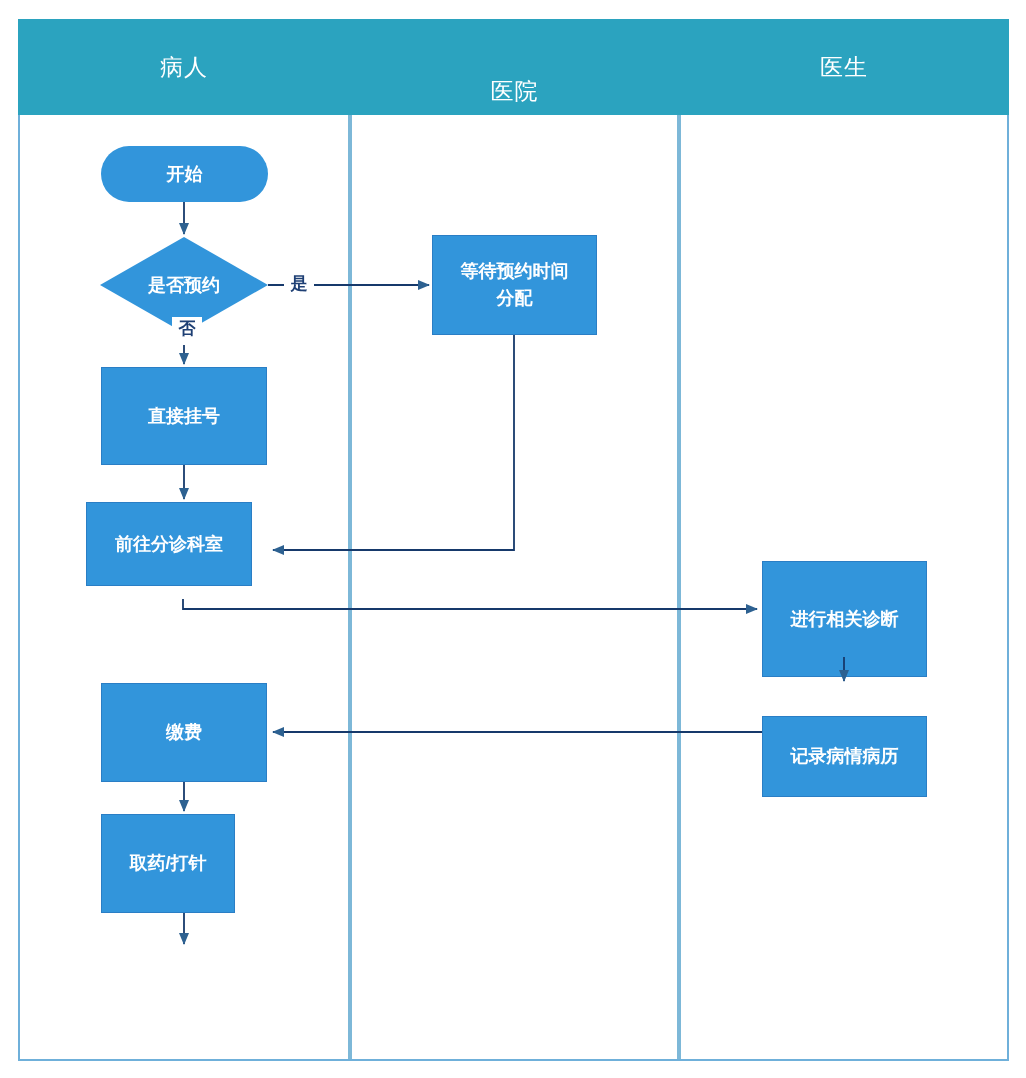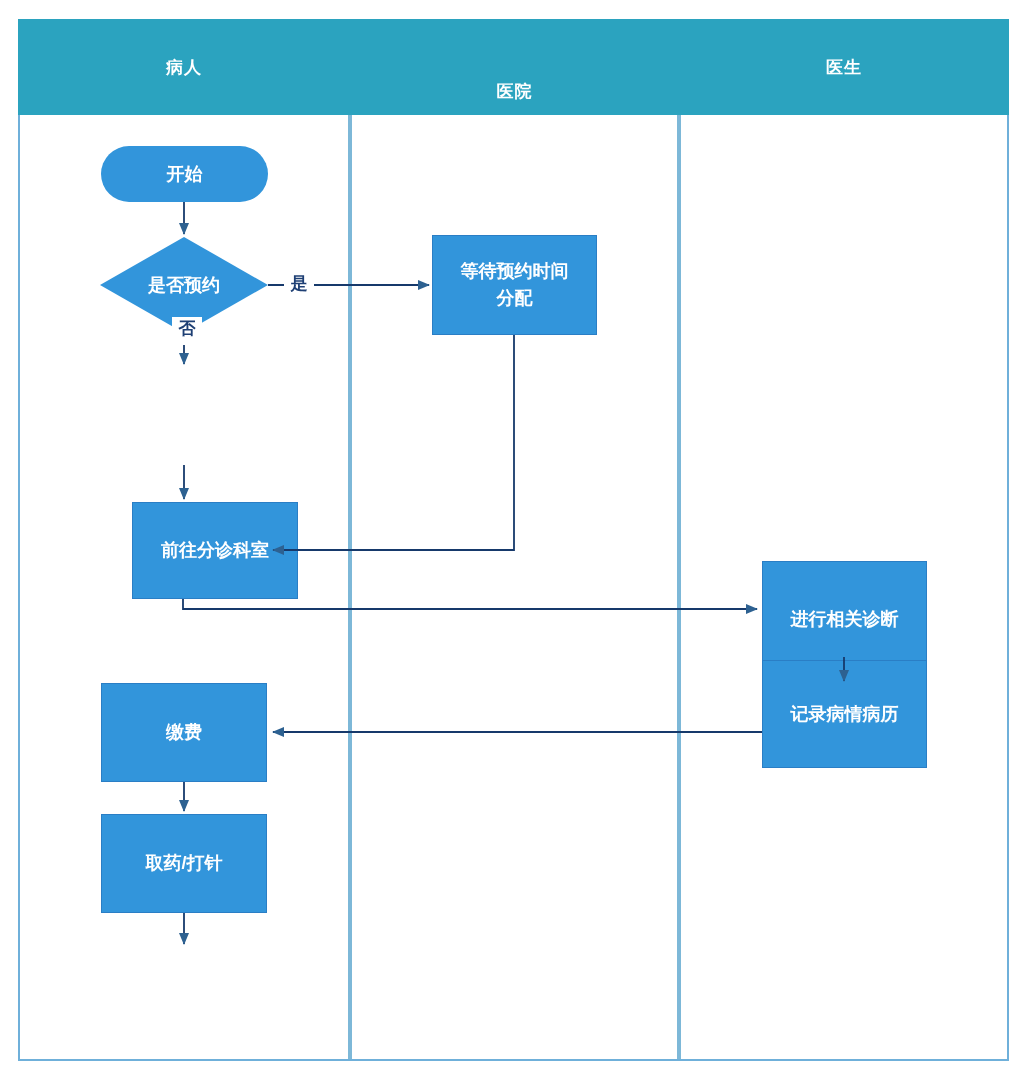--- a/index.html
+++ b/index.html
@@ -11,21 +11,21 @@
   #frame{
     position:absolute;left:18px;top:19px;width:991px;height:1042px;
     border:2px solid #6fb0da;box-sizing:border-box;background:#ffffff;
   }
   
   #lane-header{
     position:absolute;left:18px;top:19px;width:991px;height:96px;
     background:#2ba3bf;display:flex;align-items:center;box-sizing:border-box;
   }
   .lane-title{
-    color:#ffffff;font-size:17px;font-weight:bold;text-align:center;
+    color:#ffffff;font-size:23px;font-weight:normal;text-align:center;
     letter-spacing:1px;
   }
   .lane-title.l1{width:332px;}
   .lane-title.l2{width:329px;margin-top:48px;}
   .lane-title.l3{width:330px;}
   
   .lane-divider{
     position:absolute;top:115px;width:4px;height:944px;background:#7db8d8;
   }
   #divider-1{left:348px;}
@@ -38,25 +38,25 @@
   }
   .rect{border:1px solid #2a7ec5;}
   .pill{border-radius:28px;}
   .diamond{
     clip-path:polygon(50% 0,100% 50%,50% 100%,0 50%);
   }
   #node-start   {left:101px;top:146px;width:167px;height:56px;text-align:center;}
   #node-decision{left:100px;top:237px;width:168px;height:96px;}
   #node-wait    {left:432px;top:235px;width:165px;height:100px;padding:0 20px;}
   #node-register{left:101px;top:367px;width:166px;height:98px;}
-  #node-triage  {left:86px;top:502px;width:166px;height:97px;margin-left:46px;}
+  #node-triage  {left:86px;top:502px;width:166px;height:84px;}
   #node-diagnose{left:762px;top:561px;width:165px;height:116px;}
-  #node-record  {left:762px;top:660px;width:165px;height:108px;}
+  #node-record  {left:762px;top:716px;width:165px;height:81px;}
   #node-pay     {left:101px;top:683px;width:166px;height:99px;}
-  #node-meds    {left:101px;top:814px;width:166px;height:99px;}
+  #node-meds    {left:101px;top:814px;width:134px;height:99px;}
   #node-end     {left:101px;top:947px;width:166px;height:56px;}
   
   #edges{position:absolute;left:0;top:0;width:1026px;height:1078px;pointer-events:none;}
   #edges polyline{fill:none;stroke:#16396b;stroke-width:1.8;}
   
   .edge-label{
     position:absolute;background:#ffffff;color:#1e3f74;
     font-size:17px;font-weight:bold;text-align:center;
     padding:1px 3px;line-height:22px;
   }
@@ -75,20 +75,21 @@
     <div class="lane-title l2">医院</div>
     <div class="lane-title l3">医生</div>
   </div>
 
   <div class="lane-divider" id="divider-1"></div>
   <div class="lane-divider" id="divider-2"></div>
 
   <div class="node pill" id="node-start">开始</div>
   <div class="node diamond" id="node-decision">是否预约</div>
   <div class="node rect" id="node-wait">等待预约时间分配</div>
+  <div class="node rect" id="node-register">直接挂号</div>
   <div class="node rect" id="node-triage">前往分诊科室</div>
   <div class="node rect" id="node-diagnose">进行相关诊断</div>
   <div class="node rect" id="node-record">记录病情病历</div>
   <div class="node rect" id="node-pay">缴费</div>
   <div class="node rect" id="node-meds">取药/打针</div>
 
   <svg id="edges" xmlns="http://www.w3.org/2000/svg">
     <defs>
       <marker id="ah" markerUnits="userSpaceOnUse" markerWidth="13" markerHeight="11" refX="11" refY="5" orient="auto">
         <path d="M0,0 L12,5 L0,10 Z" fill="#2d6191"></path>

